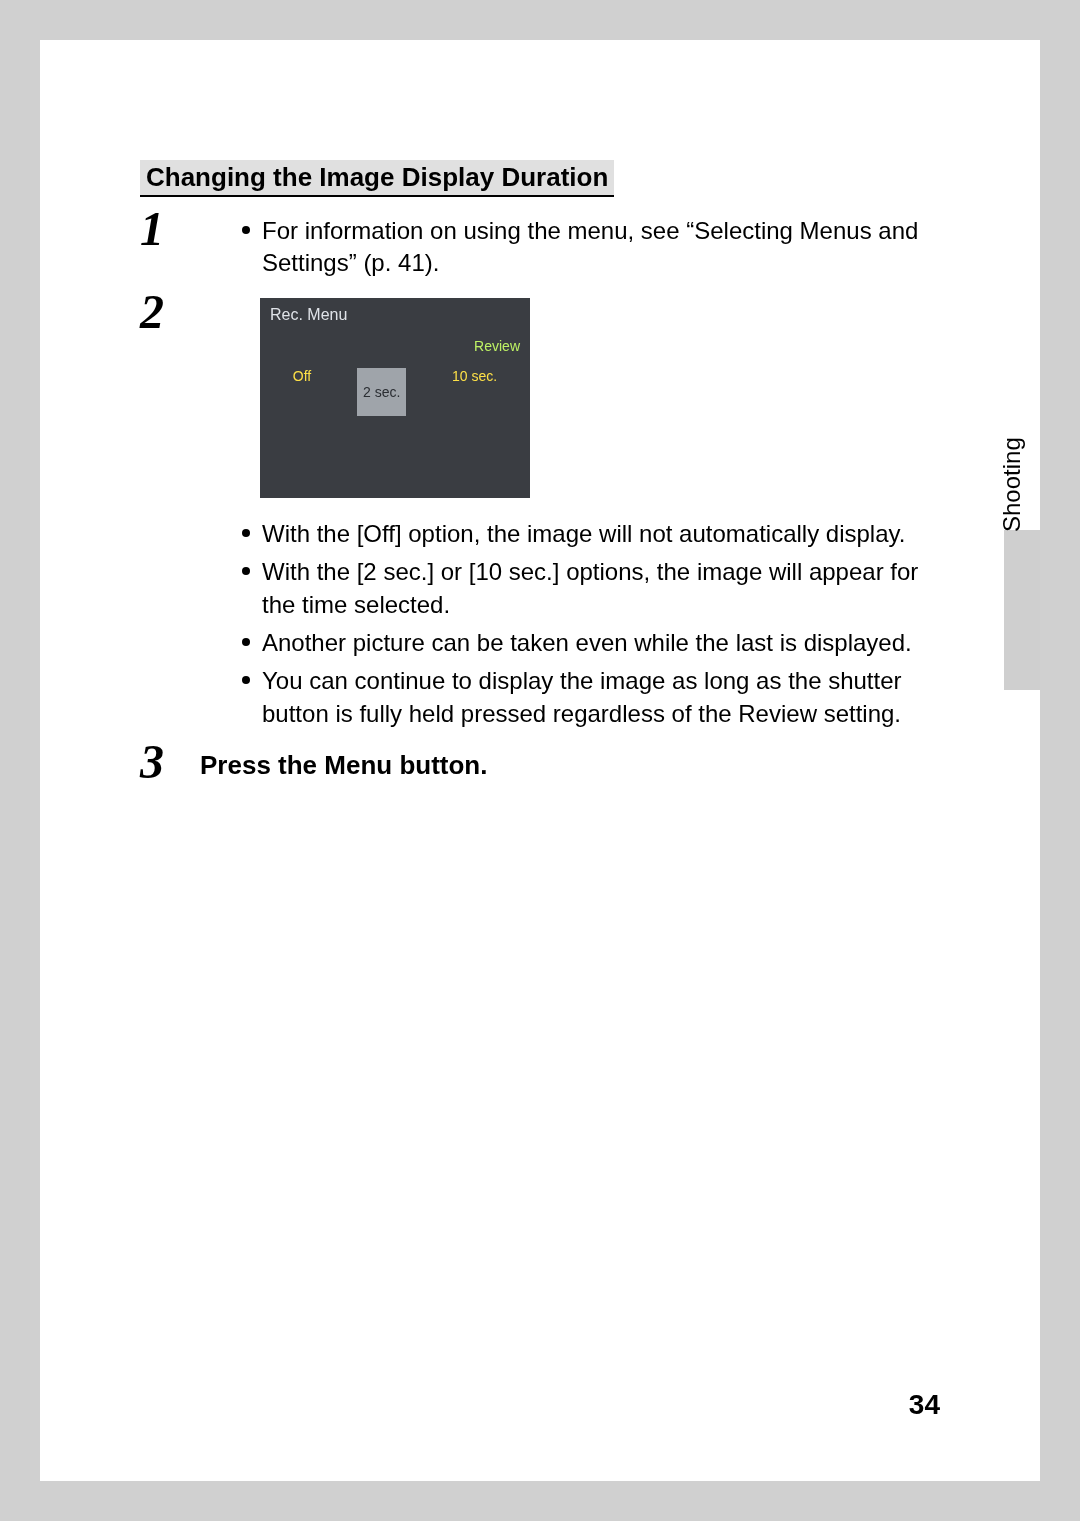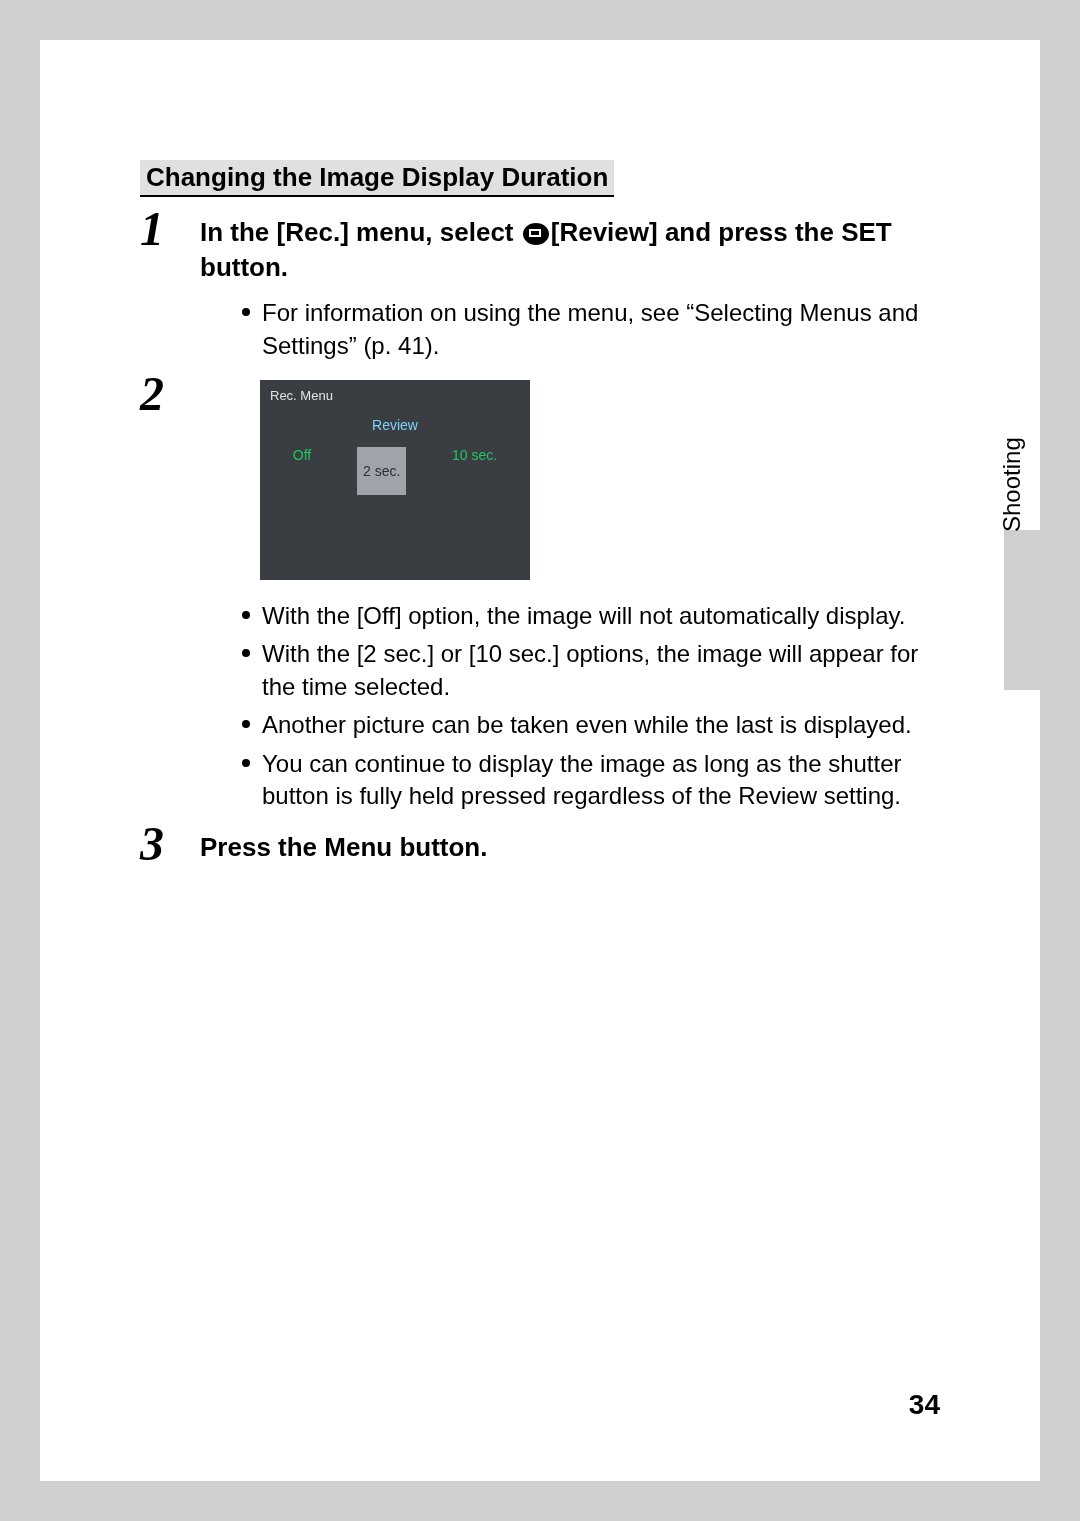--- a/index.html
+++ b/index.html
@@ -133,49 +133,49 @@
     height: 200px;
     background: #3a3d42;
     margin: 18px 0 20px 60px;
     box-sizing: border-box;
     padding: 8px 10px;
     color: #ffffff;
     font-family: Arial, sans-serif;
     position: relative;
   }
   .lcd .title {
-    font-size: 13px;
+    font-size: 16px;
     color: #dfe3e8;
     margin-bottom: 8px;
     filter: blur(0.6px);
   }
   .lcd .iconrow {
     font-size: 11px;
     color: #c8cdd3;
     letter-spacing: 1px;
     filter: blur(0.8px);
     line-height: 1.3;
     height: 40px;
   }
   .lcd .label {
-    text-align: center;
+    text-align: right;
     font-size: 14px;
-    color: #7dd3fc;
+    color: #bef264;
     margin-top: 14px;
     filter: blur(0.6px);
   }
   .lcd .options {
     display: flex;
     justify-content: space-around;
     margin-top: 14px;
     font-size: 14px;
     filter: blur(0.5px);
   }
   .lcd .opt {
-    color: #22c55e;
+    color: #fde047;
   }
   .lcd .opt.selected {
     background: #9fa4aa;
     color: #2b2e33;
     padding: 16px 6px;
   }
   
   .side-tab {
     position: absolute;
     right: 0;
@@ -210,23 +210,20 @@
   <div class="side-tab"></div>
   <div class="side-label">Shooting</div>
 
   <div class="section-title-wrap">
     <span class="section-title">Changing the Image Display Duration</span>
   </div>
 
 
   <div class="step">
     <div class="step-num">1</div>
-    <div class="step-head">
-      <span>In the [Rec.] menu, select </span><span class="inline-icon camera-icon"></span><span>[Review] and press the SET button.</span>
-    </div>
     <ul class="bullets">
       <li>For information on using the menu, see “Selecting Menus and Settings” (p. 41).</li>
     </ul>
   </div>
 
   <div class="step">
     <div class="step-num">2</div>
 
     <div class="lcd">
       <div class="title">Rec. Menu</div>

